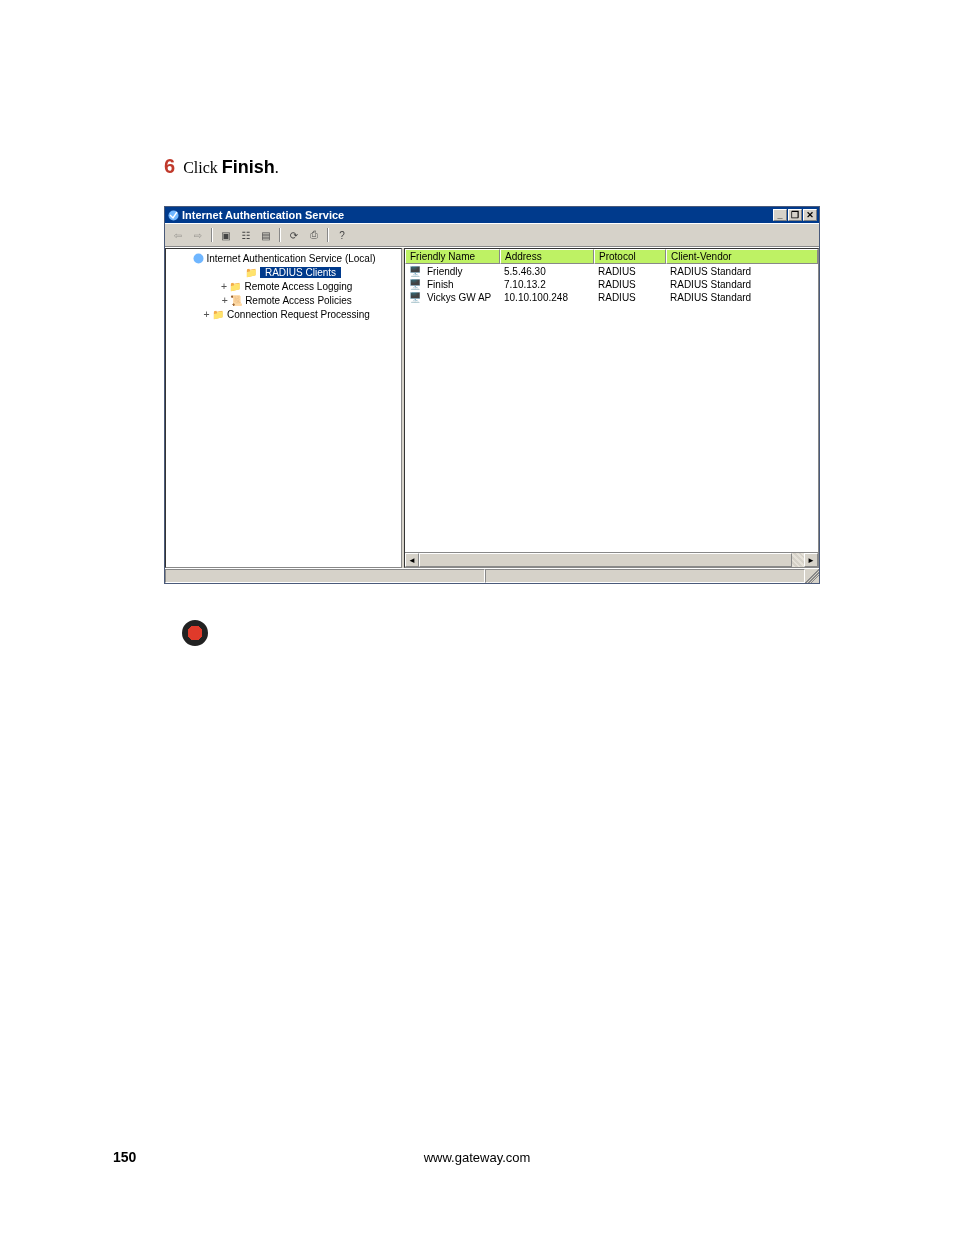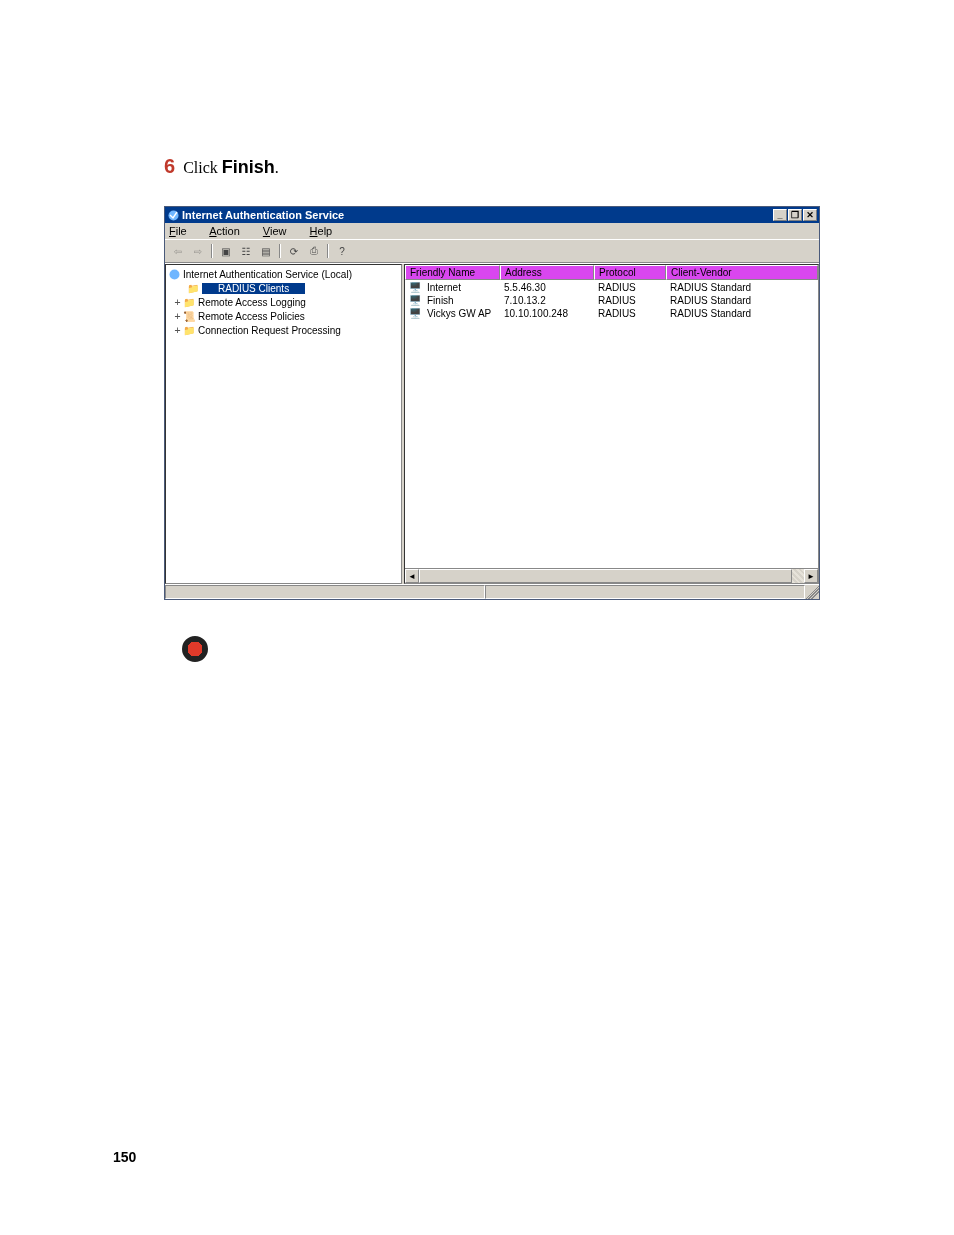--- a/index.html
+++ b/index.html
@@ -119,43 +119,43 @@
   }
   .tree {
     width: 237px;
     background: #fff;
     border: 1px inset #888;
     padding: 2px;
     box-sizing: border-box;
     font-size: 10px;
     overflow:hidden;
   }
-  .tree-row { display:flex; align-items:center; height:14px; white-space:nowrap; }
+  .tree-row { display:flex; align-items:center; height:14px; white-space:nowrap;justify-content:center; }
   .tree-row .exp { width:11px; text-align:center; color:#555; font-family:monospace; }
   .tree-row .ind { display:inline-block; }
   .sel {
-    background:#003a8c; color:#fff; padding:0 16px;
+    background:#003a8c; color:#fff; padding:0 5px;
   }
   .ticon { width:13px; display:inline-flex; justify-content:center; margin-right:2px; }
   .list {
     flex:1;
     display:flex;
     flex-direction:column;
     border: 1px inset #888;
     background:#fff;
     margin-left:2px;
     box-sizing:border-box;
   }
   .list-head {
     display:grid;
     grid-template-columns: 95px 94px 72px 1fr;
     font-size:10px;
   }
   .list-head div {
-    background:#d946ef;
+    background:#bef264;
     border:1px solid;
     border-color:#fff #888 #888 #fff;
     padding:1px 4px;
     box-sizing:border-box;
   }
   .list-body {
     flex:1;
     font-size:10px;
     overflow:hidden;
     padding:1px 0;
@@ -262,26 +262,20 @@
       </span>
       <span>Internet Authentication Service</span>
       <span class="spacer"></span>
       <span class="ctl-group">
         <span class="ctl">_</span>
         <span class="ctl">❐</span>
         <span class="ctl">✕</span>
       </span>
     </div>
 
-    <div class="menubar">
-      <span><u>F</u><span>ile</span></span>
-      <span><u>A</u><span>ction</span></span>
-      <span><u>V</u><span>iew</span></span>
-      <span><u>H</u><span>elp</span></span>
-    </div>
 
     <div class="toolbar">
       <span class="tbtn dim">⇦</span>
       <span class="tbtn dim">⇨</span>
       <span class="tsep"></span>
       <span class="tbtn">▣</span>
       <span class="tbtn">☷</span>
       <span class="tbtn">▤</span>
       <span class="tsep"></span>
       <span class="tbtn">⟳</span>
@@ -330,21 +324,21 @@
         <div class="list-head">
           <div>Friendly Name</div>
           <div>Address</div>
           <div>Protocol</div>
           <div>Client-Vendor</div>
         </div>
         <div class="list-body">
           <div class="lrow">
             <div class="name">
                 <span class="ticon">🖥️</span>
-                <span>Internet</span>
+                <span>Friendly</span>
               </div>
             <div>5.5.46.30</div>
             <div>RADIUS</div>
             <div>RADIUS Standard</div>
           </div>
           <div class="lrow">
             <div class="name">
                 <span class="ticon">🖥️</span>
                 <span>Finish</span>
               </div>
@@ -375,13 +369,14 @@
     <div class="statusbar">
       <div class="pane"></div>
       <div class="pane"></div>
       <div class="grip"></div>
     </div>
   </div>
 
   <div class="end-marker"></div>
 
   <div class="pagenum">150</div>
+  <div class="footer">www.gateway.com</div>
 </div>
 
 </body></html>

